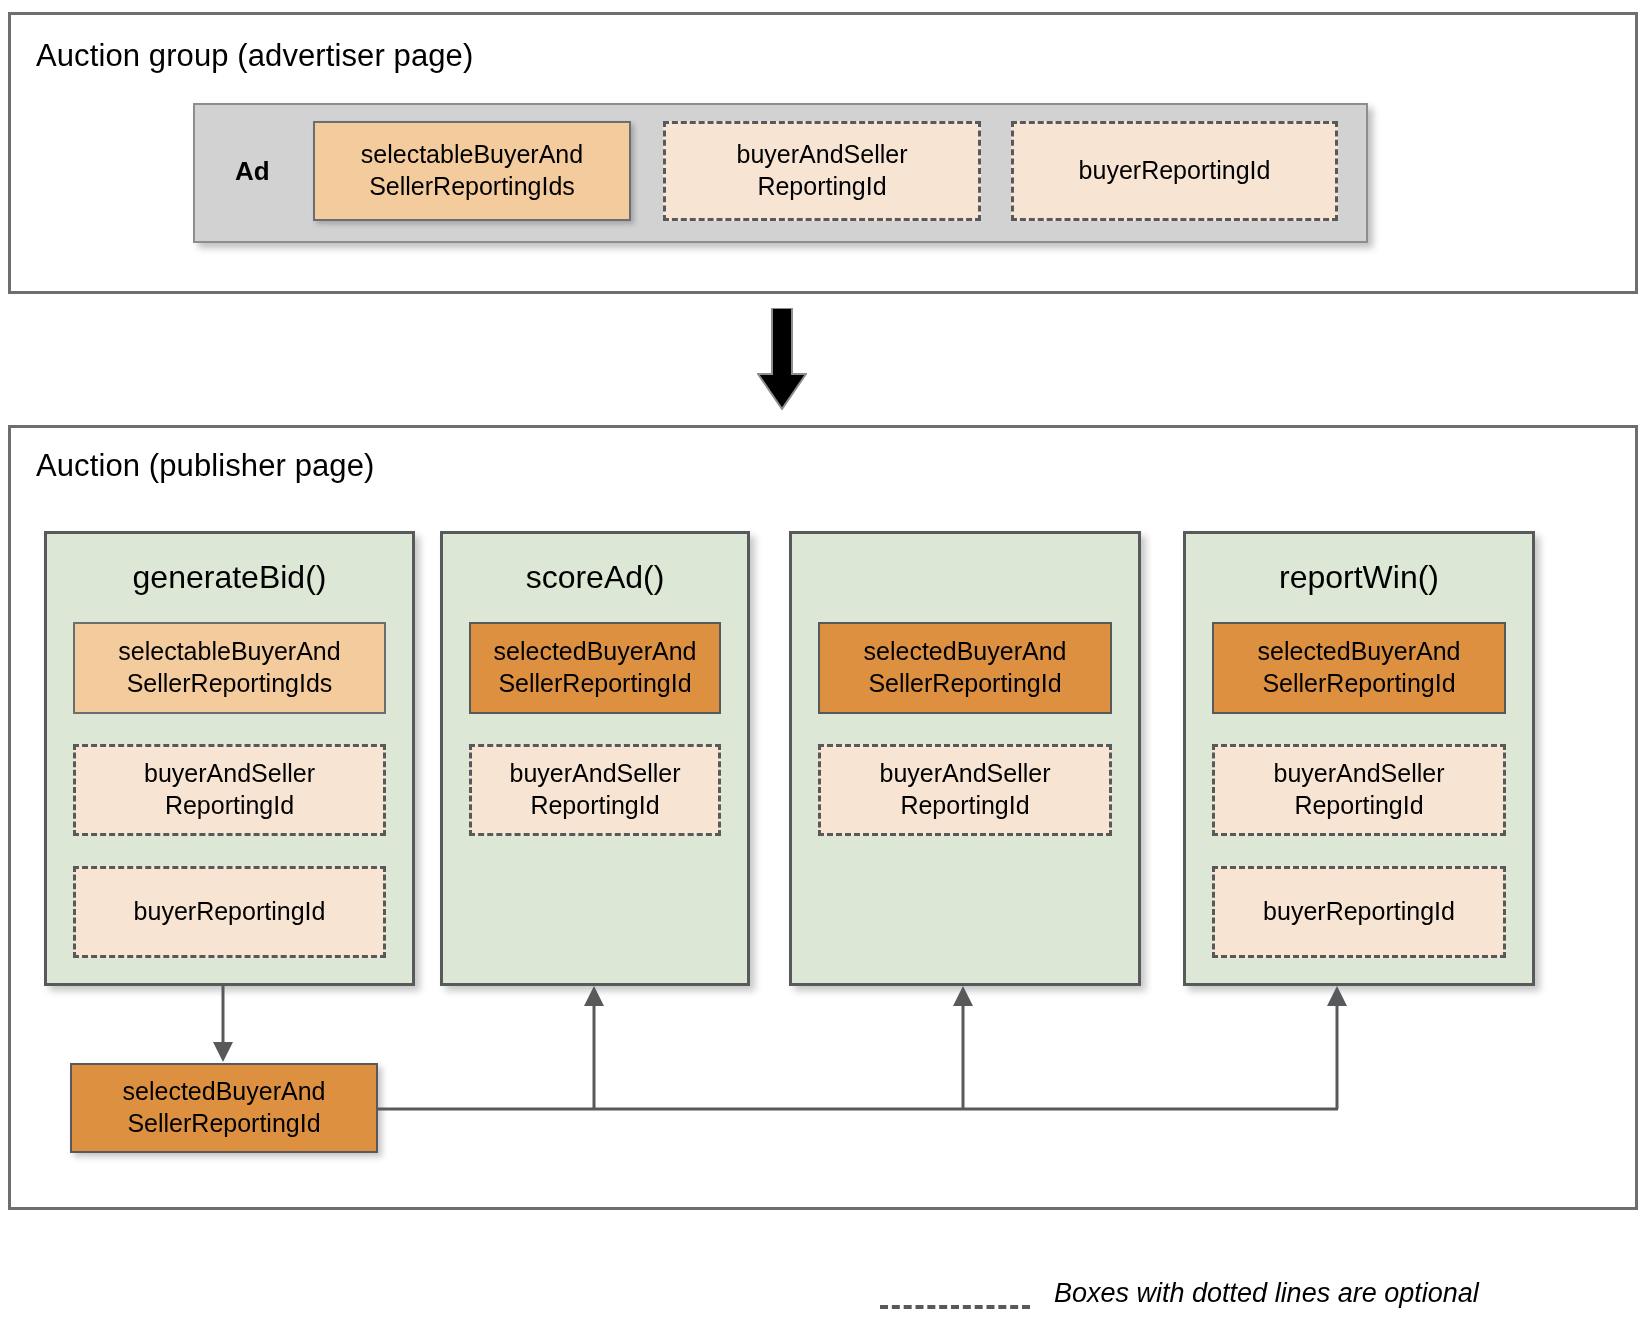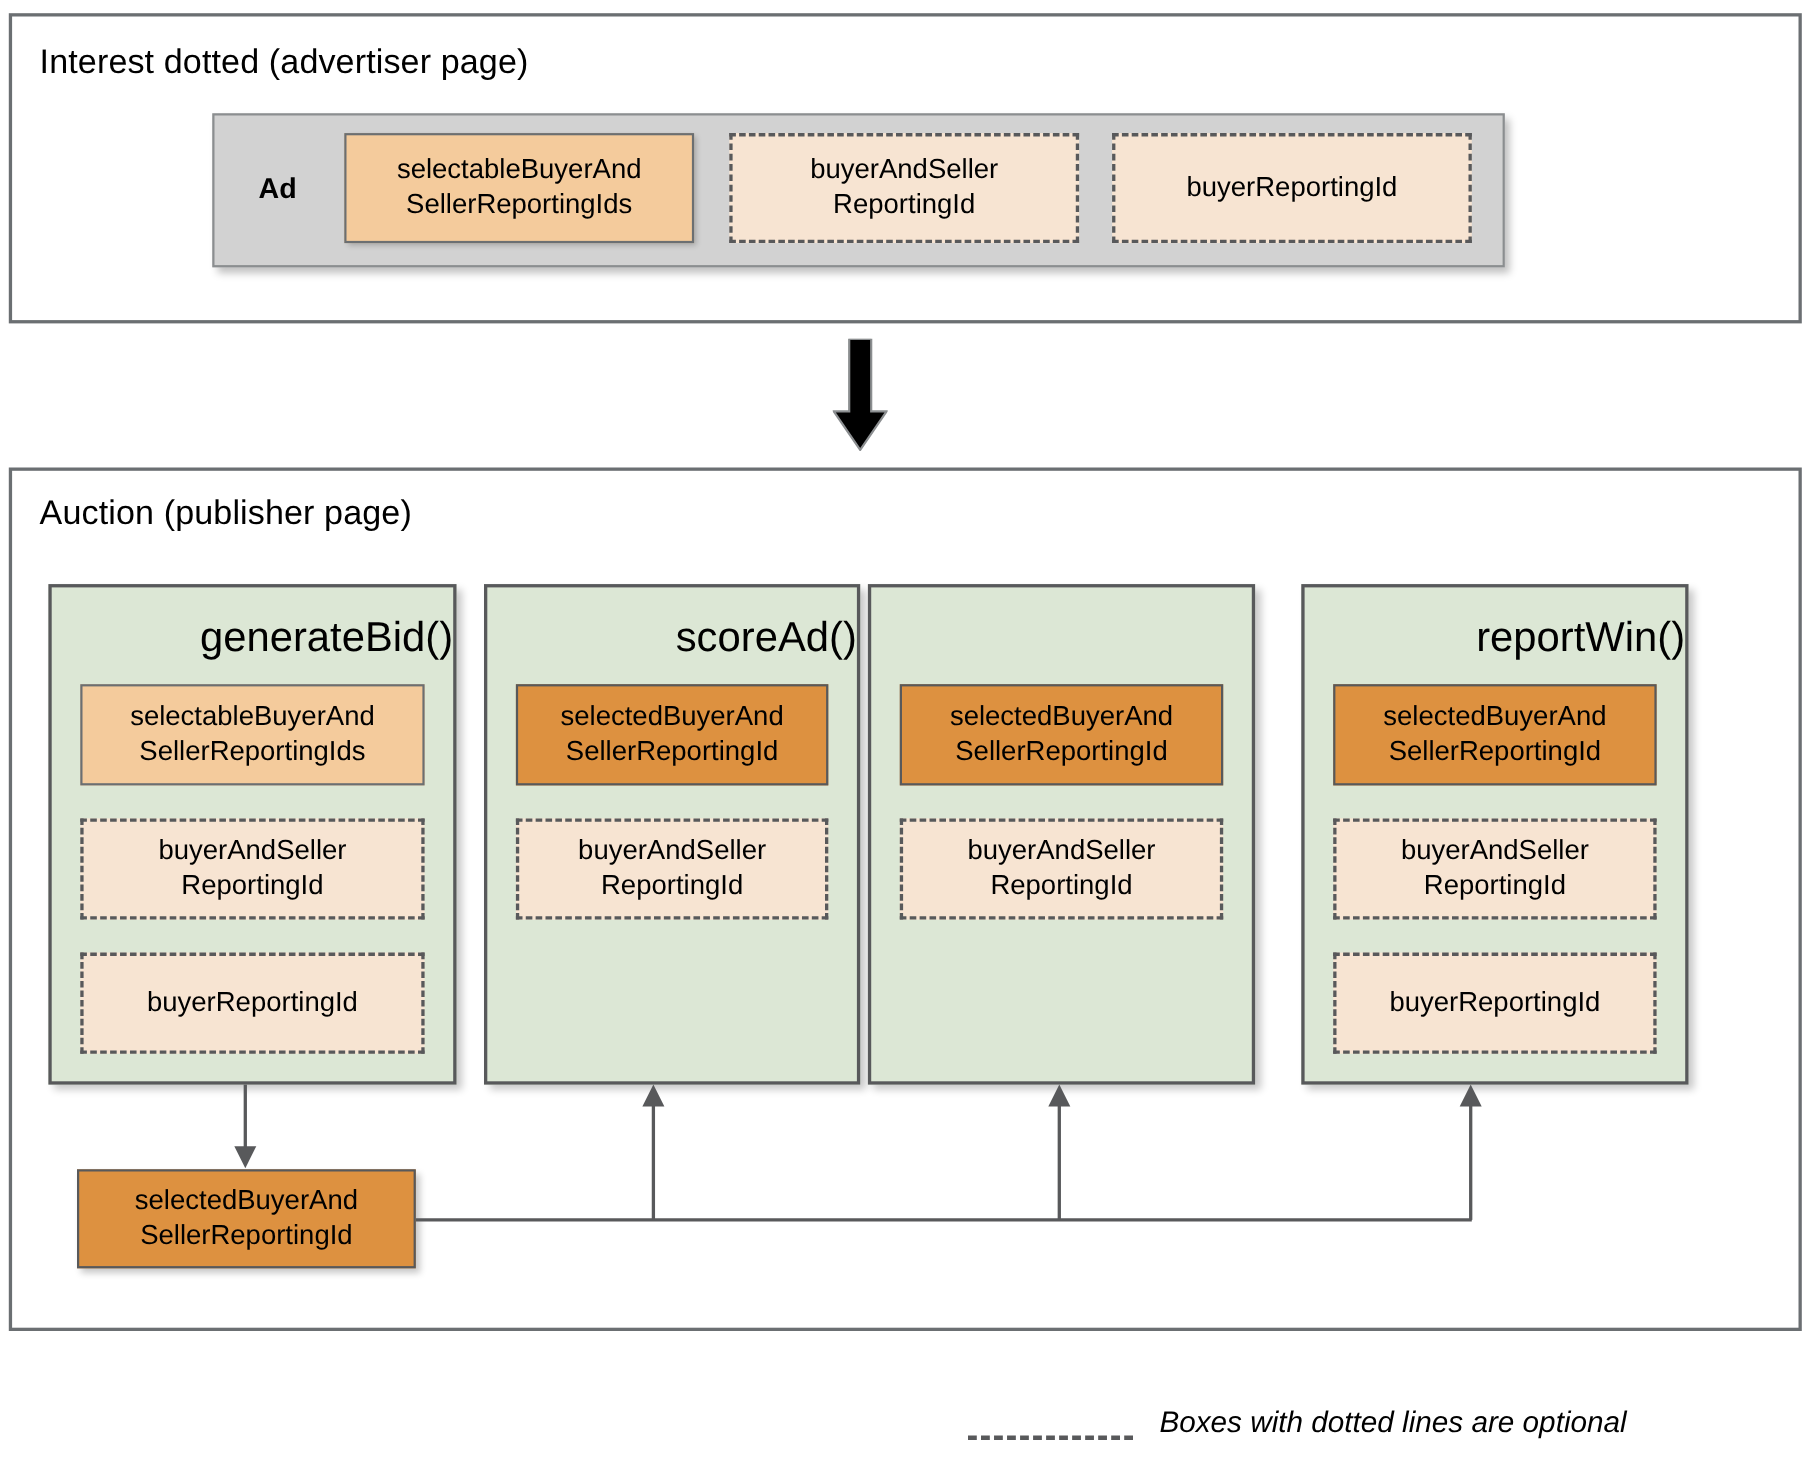--- a/index.html
+++ b/index.html
@@ -76,27 +76,27 @@
   .column{
     position:absolute;
     top:531px;
     height:455px;
     background:#dce7d5;
     border:3px solid #58595b;
     box-sizing:border-box;
     box-shadow:5px 5px 7px rgba(0,0,0,0.22);
   }
   #col-generatebid{ left:44px;   width:371px; }
-  #col-scoread    { left:440px;  width:342px; }
+  #col-scoread    { left:440px;  width:310px; }
   #col-reportresult{left:789px;  width:352px; }
   #col-reportwin  { left:1159px; width:352px;margin-left:24px; }
 
   .column-title{
     position:absolute; left:0; right:0; top:25px;
-    text-align:right; font-size:38px; color:#000;
+    text-align:center; font-size:32px; color:#000;
   }
 
   .col-box{
     position:absolute;
     left:26px; right:26px;
     box-sizing:border-box;
     display:flex;align-items:center;justify-content:center;
     text-align:center;font-size:25px;line-height:1.27;
     white-space:pre-line;color:#000;
   }
@@ -126,21 +126,21 @@
     position:absolute; left:880px; top:1278px;
     display:flex; align-items:flex-end; gap:24px;
   }
   #legend-dash{ width:150px; height:0; border-top:4px dashed #58595b; }
   #legend-text{ font-size:27px; font-style:italic; color:#000; white-space:nowrap; }
 </style>
 </head>
 <body>
 
 <div class="frame" id="interest-frame"></div>
-<div class="frame-title" id="interest-title">Interest dotted (advertiser page)</div>
+<div class="frame-title" id="interest-title">Auction group (advertiser page)</div>
 
 <div id="ad-container"></div>
 <div id="ad-label">Ad</div>
 
 <div class="box solid-light" id="ad-selectable">selectableBuyerAnd
 SellerReportingIds</div>
 <div class="box dashed-cream" id="ad-basrid">buyerAndSeller
 ReportingId</div>
 <div class="box dashed-cream" id="ad-brid">buyerReportingId</div>
 

